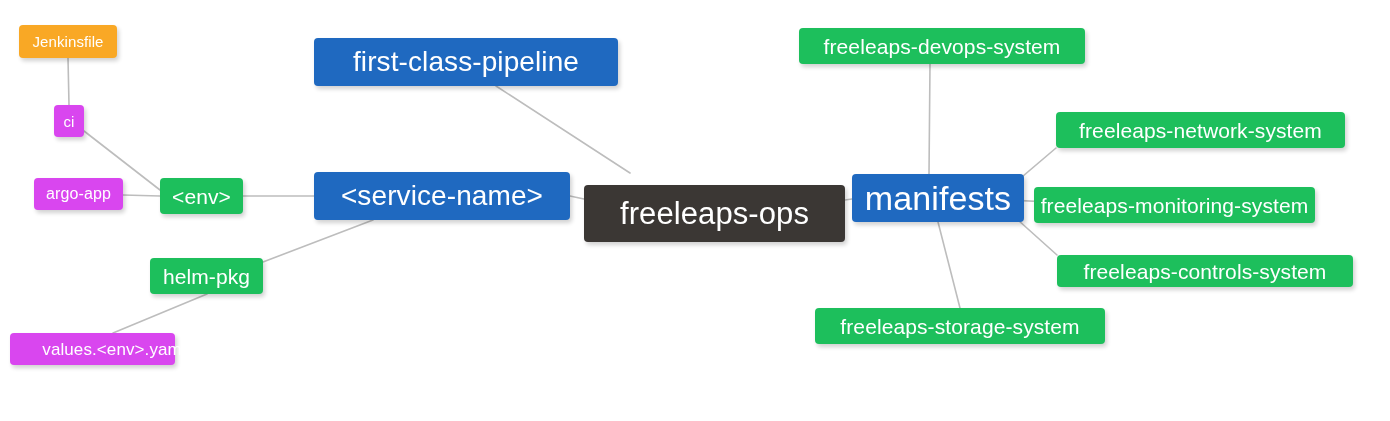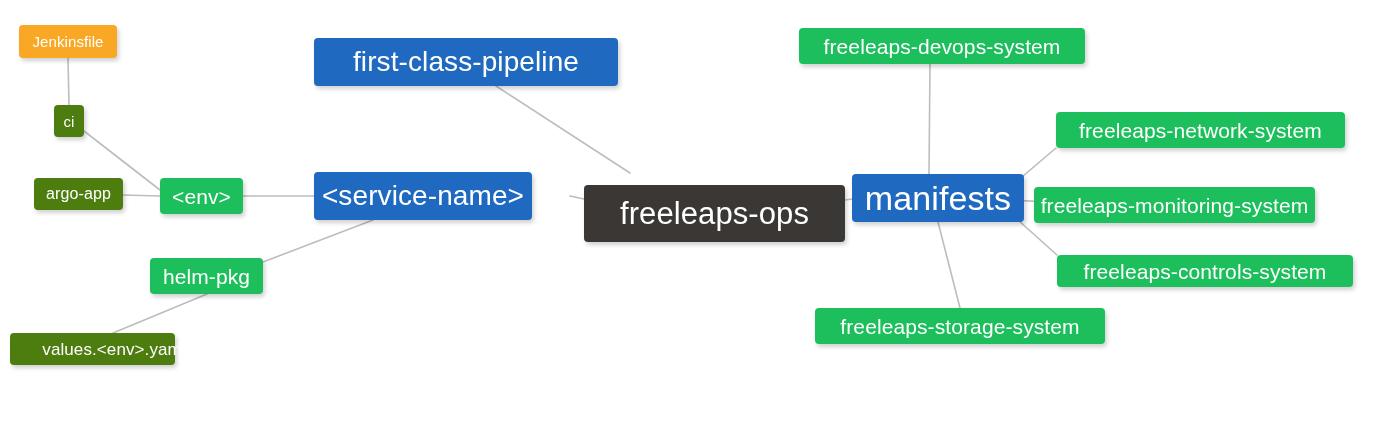--- a/index.html
+++ b/index.html
@@ -41,21 +41,21 @@
     cursor: default;
     line-height: 1;
     letter-spacing: 0.1px;
   }
   .node-label {
     display: block;
     padding: 0 2px;
   }
   
   .c-orange { background: #F9A825; text-align: center; }
-  .c-red    { background: #4d7c0f; }
+  .c-red    { background: #d946ef; }
   .c-green  { background: #1DBF5C; }
   .c-blue   { background: #1F69C0; }
   .c-dark   { background: #3B3734; }
 </style>
 </head>
 <body>
 
 <div id="mindmap-canvas">
 
   <svg id="edge-layer" viewBox="0 0 1390 421" xmlns="http://www.w3.org/2000/svg">
@@ -90,21 +90,21 @@
       </div>
       <div class="node c-green" style="left: 150px; top: 258px; width: 113px; height: 36px; font-size: 21px;">
         <span class="node-label">helm-pkg</span>
       </div>
       <div class="node c-red" style="left: 10px; top: 333px; width: 165px; height: 32px; font-size: 17px; padding-left: 43px;">
         <span class="node-label">values.&lt;env&gt;.yaml</span>
       </div>
       <div class="node c-blue" style="left: 314px; top: 38px; width: 304px; height: 48px; font-size: 28px;">
         <span class="node-label">first-class-pipeline</span>
       </div>
-      <div class="node c-blue" style="left: 314px; top: 172px; width: 218px; height: 48px; font-size: 28px;">
+      <div class="node c-blue" style="left: 314px; top: 172px; width: 256px; height: 48px; font-size: 28px;">
         <span class="node-label">&lt;service-name&gt;</span>
       </div>
       <div class="node c-dark" style="left: 584px; top: 185px; width: 261px; height: 57px; font-size: 31px;">
         <span class="node-label">freeleaps-ops</span>
       </div>
       <div class="node c-blue" style="left: 852px; top: 174px; width: 172px; height: 48px; font-size: 34px;">
         <span class="node-label">manifests</span>
       </div>
       <div class="node c-green" style="left: 799px; top: 28px; width: 286px; height: 36px; font-size: 21px;">
         <span class="node-label">freeleaps-devops-system</span>

